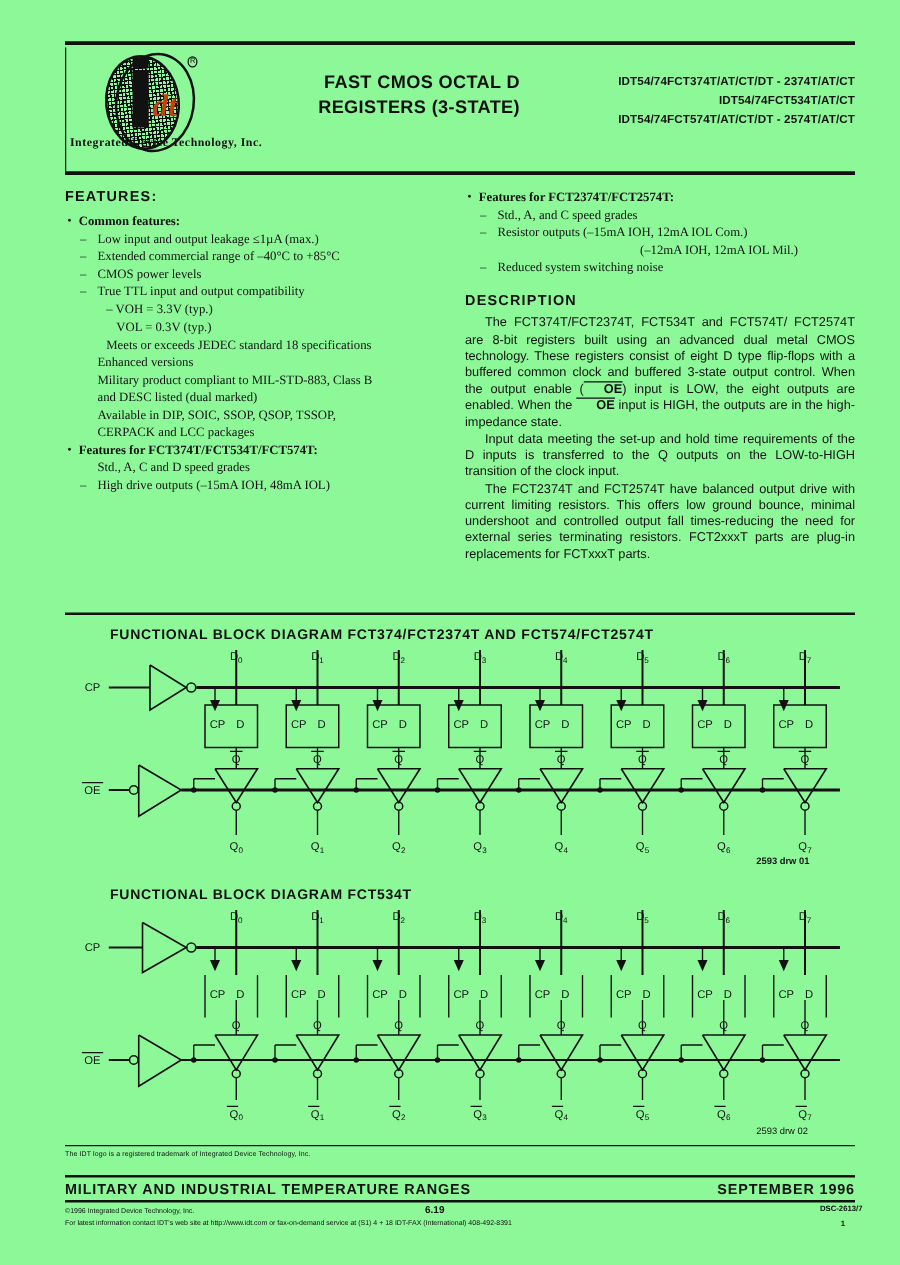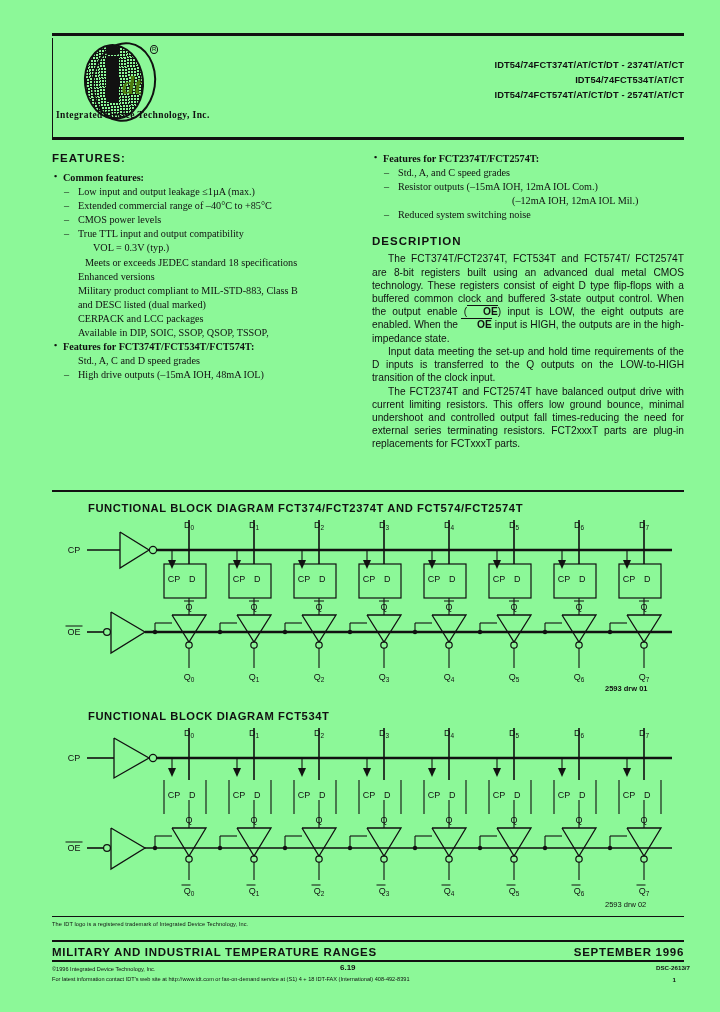--- a/index.html
+++ b/index.html
@@ -29,21 +29,21 @@
   }
   .logo-oval-outline{
     position:absolute;left:30px;top:0px;width:60px;height:76px;
     border:2px solid #111;border-radius:50%;
     transform:rotate(8deg);
   }
   .logo-i{
     position:absolute;left:44px;top:14px;width:13px;height:46px;background:#111;
   }
   .logo-dot{position:absolute;left:44px;top:4px;width:13px;height:9px;background:#111;border-radius:2px;}
-  .logo-dt{position:absolute;left:60px;top:30px;font:italic bold 25px "Liberation Serif",serif;color:#4d7c0f;}
+  .logo-dt{position:absolute;left:60px;top:30px;font:italic bold 25px "Liberation Serif",serif;color:#c2410c;}
   .logo-r{position:absolute;left:88px;top:3px;font:7px "Liberation Sans",sans-serif;}
   .logo-r span{border:1px solid #111;border-radius:50%;padding:0 1px;font-size:6px;line-height:7px;display:inline-block;}
   .idt-name{
     position:absolute;left:56px;top:110px;width:240px;
     font:bold 9.5px "Liberation Serif",serif;letter-spacing:.4px;color:#111;
   }
 
   .title-main{
     position:absolute;left:238px;top:56px;width:178px;text-align:right;
     font:bold 14.5px "Liberation Sans",sans-serif;letter-spacing:.3px;line-height:20px;
@@ -110,42 +110,47 @@
   <div class="logo-wrap">
     <div class="logo-oval"></div>
     <div class="logo-oval-outline"></div>
     <div class="logo-i"></div>
     <div class="logo-dot"></div>
     <div class="logo-dt">dt</div>
     <div class="logo-r"><span>R</span></div>
   </div>
   <div class="idt-name">Integrated Device Technology, Inc.</div>
 
+  <div class="title-main">
+    <div>FAST CMOS OCTAL D</div>
+    <div>REGISTERS (3-STATE)</div>
+  </div>
 
   <div class="part-list">
     <div>IDT54/74FCT374T/AT/CT/DT - 2374T/AT/CT</div>
     <div>IDT54/74FCT534T/AT/CT</div>
     <div>IDT54/74FCT574T/AT/CT/DT - 2574T/AT/CT</div>
   </div>
 
   <div class="col-left">
     <h2 class="sec">FEATURES:</h2>
     <ul class="feat">
       <li class="b1">Common features:</li>
       <li class="d1">Low input and output leakage ≤1µA (max.)</li>
       <li class="d1">Extended commercial range of –40°C to +85°C</li>
       <li class="d1">CMOS power levels</li>
       <li class="d1">True TTL input and output compatibility</li>
+      <li class="plain2">– VOH = 3.3V (typ.)</li>
       <li class="plain2" style="padding-left:41px;">VOL = 0.3V (typ.)</li>
       <li class="plain2">Meets or exceeds JEDEC standard 18 specifications</li>
       <li class="plain">Enhanced versions</li>
       <li class="plain">Military product compliant to MIL-STD-883, Class B</li>
       <li class="plain">and DESC listed (dual marked)</li>
+      <li class="plain">Available in DIP, SOIC, SSOP, QSOP, TSSOP,</li>
       <li class="plain">CERPACK and LCC packages</li>
-      <li class="plain">Available in DIP, SOIC, SSOP, QSOP, TSSOP,</li>
       <li class="b1">Features for FCT374T/FCT534T/FCT574T:</li>
       <li class="plain">Std., A, C and D speed grades</li>
       <li class="d1">High drive outputs (–15mA IOH, 48mA IOL)</li>
     </ul>
   </div>
 
   <div class="col-right">
     <ul class="feat">
       <li class="b1">Features for FCT2374T/FCT2574T:</li>
       <li class="d1">Std., A, and C speed grades</li>

